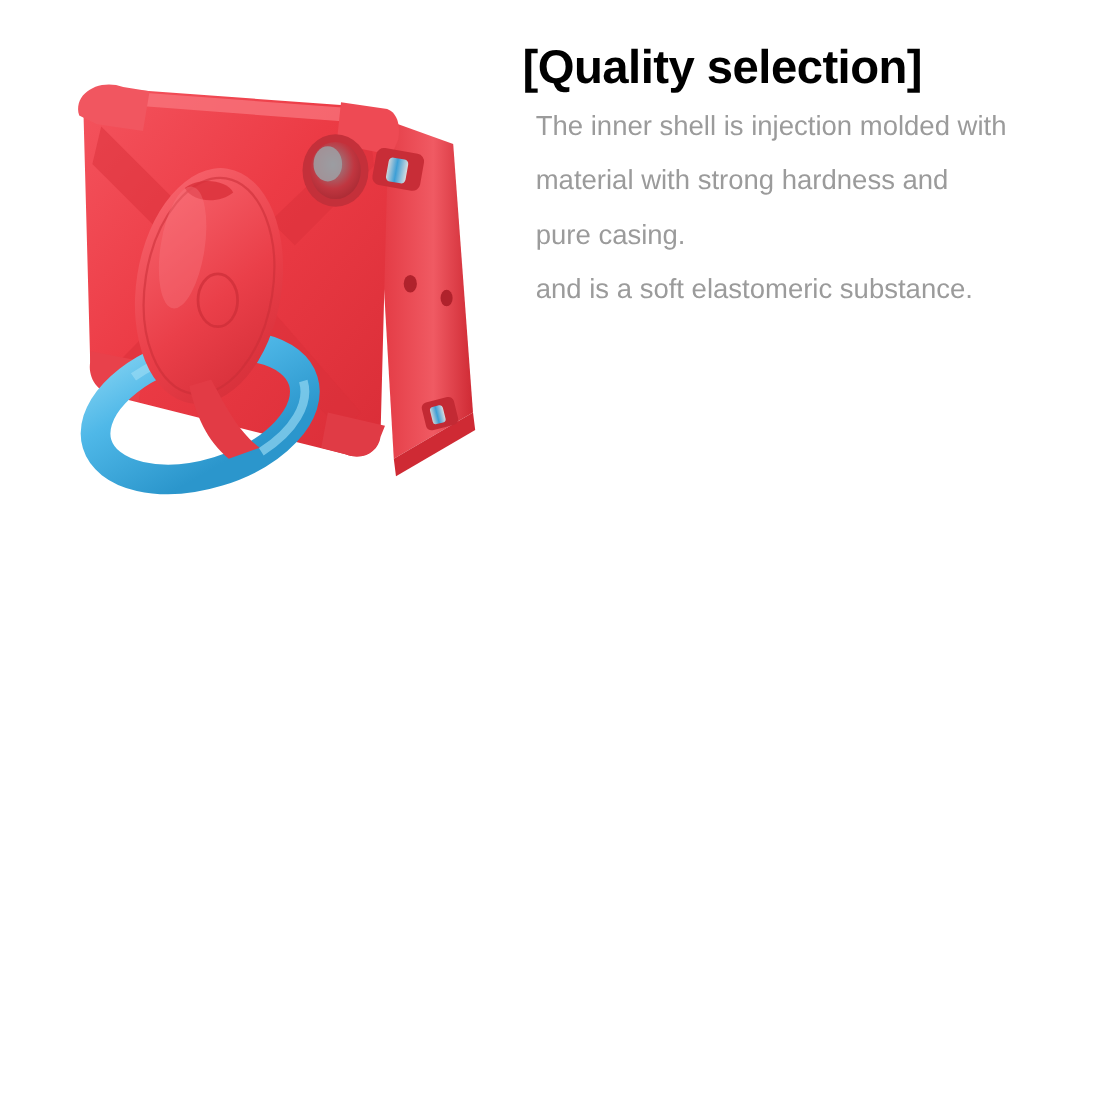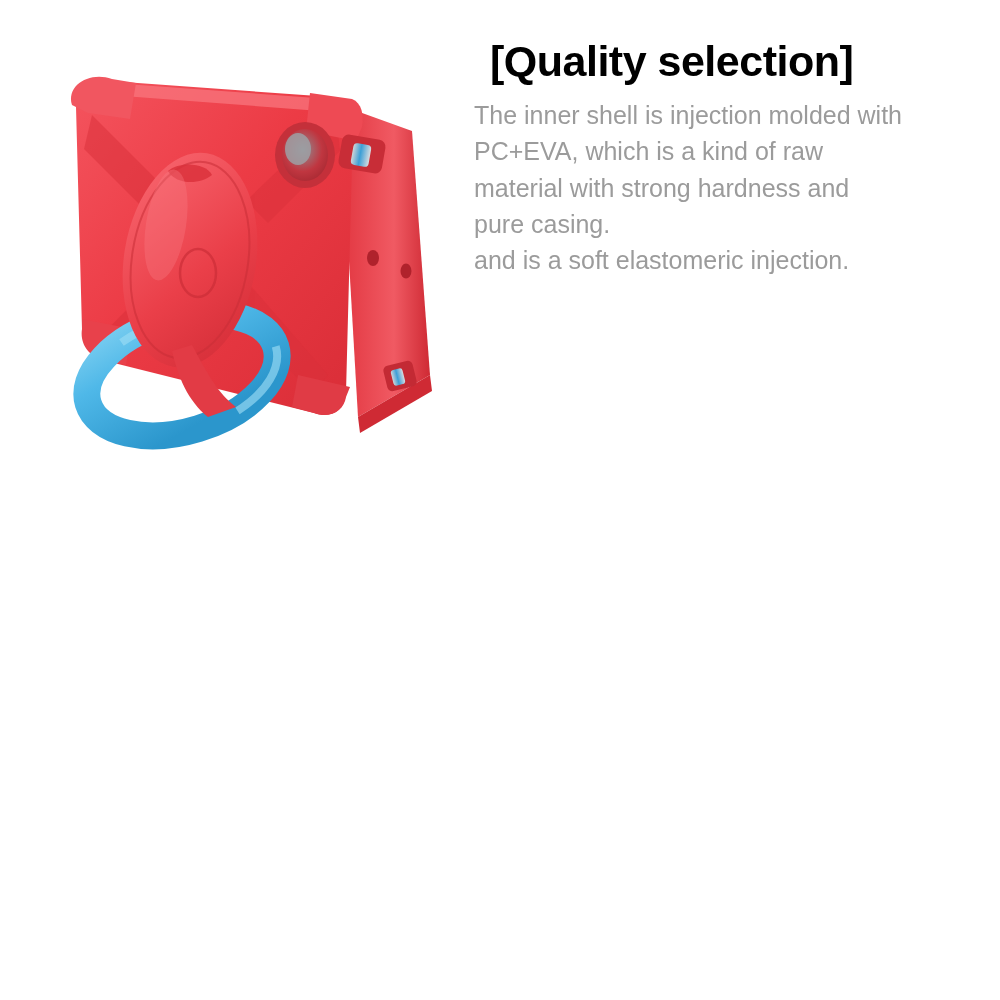--- a/index.html
+++ b/index.html
@@ -20,32 +20,32 @@
   
   .text-block{position:absolute;}
   #quality-text{left:474px;top:40px;width:500px;}
 
   .heading{
     font-size:43px;
     font-weight:bold;
     color:#000000;
     letter-spacing:-0.5px;
     line-height:1.0;
-    margin:0 0 14px 16px;
+    margin:0 0 14px 1px;
     white-space:nowrap;
   }
 
   .body-text{
     font-size:25px;
     color:#9b9b9b;
     line-height:1.45;
     margin:0;
     font-weight:400;
   }
-  .body-text .para{margin:0;}
+  .body-text .para{margin:13px;}
 
   
   .product{position:absolute;}
   #product-back{left:40px;top:45px;width:420px;height:410px;}
   .product svg{display:block;width:100%;height:100%;}
 </style>
 </head>
 <body>
 
 <div class="page">
@@ -146,24 +146,23 @@
 
           <ellipse cx="126" cy="180" rx="20" ry="56" fill="#fa7b83" opacity="0.35" transform="rotate(9 126 180)"></ellipse>
         </g>
       </svg>
     </div>
 
     <div class="text-block" id="quality-text">
       <h2 class="heading">[Quality selection]</h2>
       <div class="body-text">
         <p class="para">The inner shell is injection molded with</p>
-        <p class="para">PC+EVA, which is a kind of raw</p>
         <p class="para">material with strong hardness and</p>
         <p class="para">pure casing.</p>
-        <p class="para">and is a soft elastomeric injection.</p>
+        <p class="para">and is a soft elastomeric substance.</p>
       </div>
     </div>
   </div>
 
   <div class="section" id="section-hole">
 
     
     
 
     

